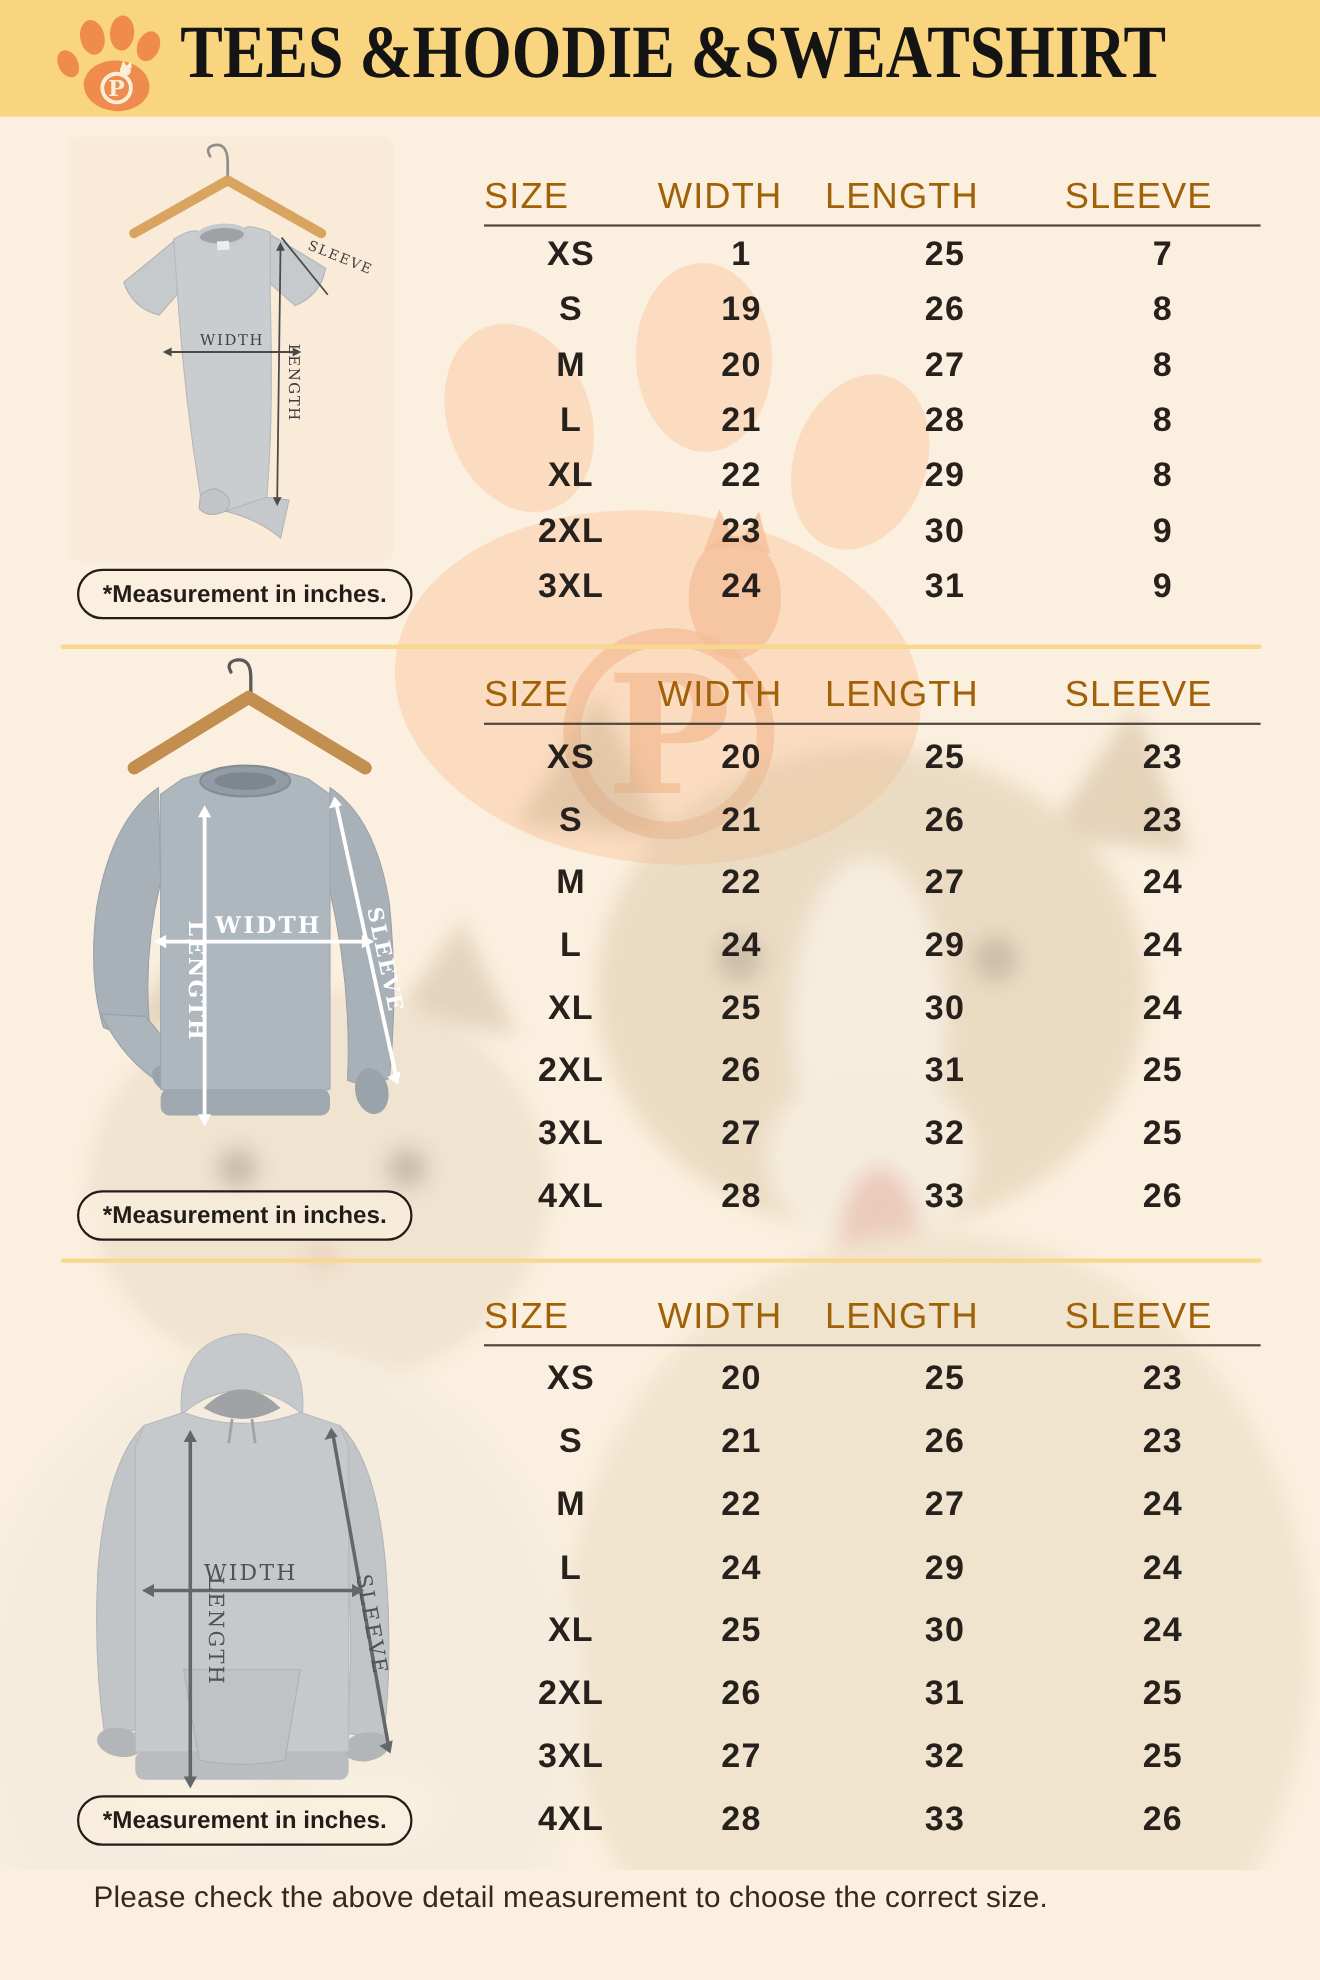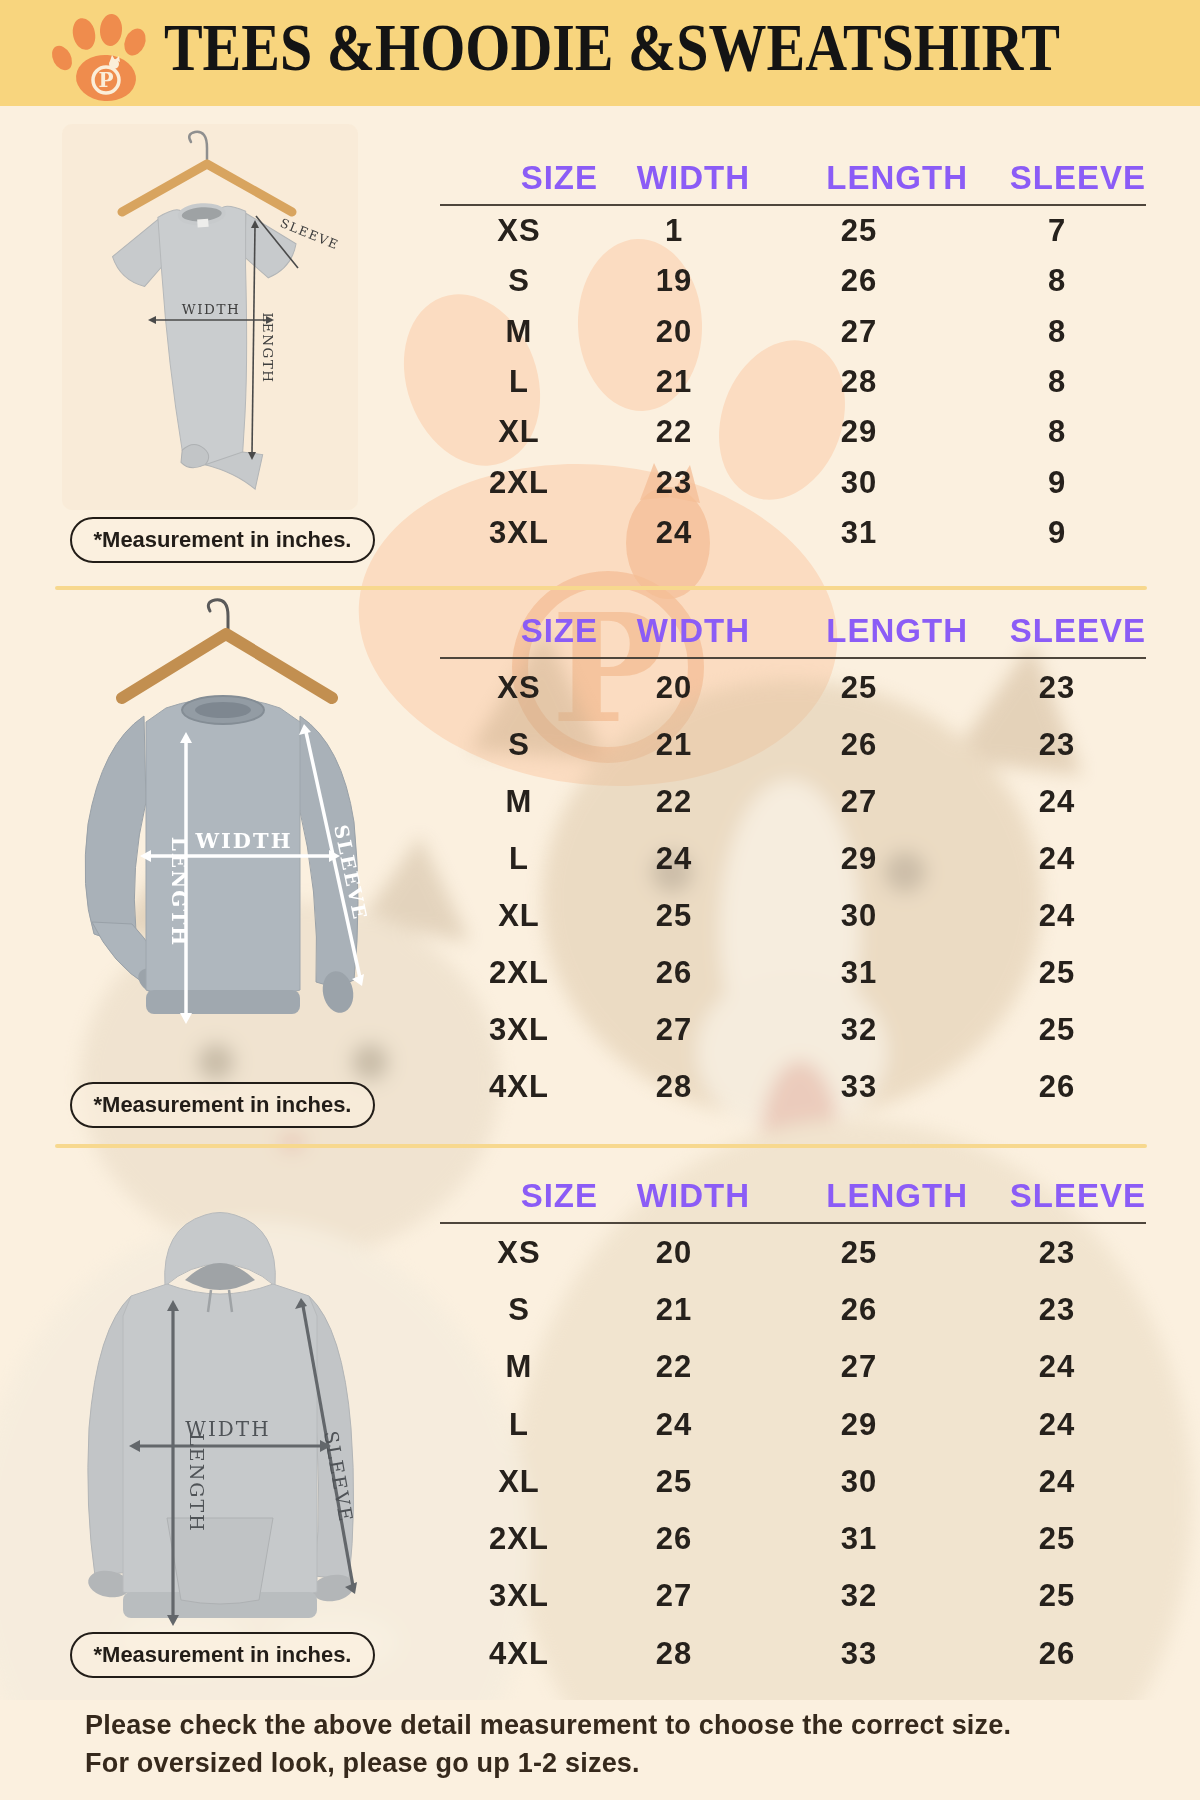--- a/index.html
+++ b/index.html
@@ -15,41 +15,41 @@
          color:#141414;letter-spacing:0;transform:scaleY(1.18);transform-origin:50% 55%;}
   #logo{left:34px;top:4px;}
 
   
   .divider{left:55px;width:1092px;height:4px;background:#F7D88E;border-radius:2px;}
 
   
   .size-table{position:absolute;left:440px;width:706px;}
   .thead,.trow{display:grid;grid-template-columns:158px 152px 218px 178px;align-items:center;}
   .thead{height:52px;}
-  .hcell{text-align:right;font-size:33px;font-weight:bold;letter-spacing:1px;color:#8b5cf6;}
+  .hcell{text-align:left;font-size:33px;font-weight:normal;letter-spacing:1px;color:#a16207;}
   .tline{border-top:2px solid #4E463C;height:0;}
   .cell{text-align:center;font-size:31px;font-weight:bold;letter-spacing:1px;color:#26211C;}
   .t1 .trow{height:50.3px;}
   .t2 .trow{height:57px;}
   .t3 .trow{height:57.3px;}
   #table-tees{top:152px;}
   #table-sweatshirt{top:605px;}
   #table-hoodie{top:1170px;}
 
   
   .pill{position:absolute;left:70px;width:305px;height:46px;box-sizing:border-box;
         border:2.5px solid #221D18;border-radius:24px;display:flex;align-items:center;
         justify-content:center;font-size:22px;font-weight:bold;color:#221D18;
         background:rgba(251,240,223,.6);letter-spacing:0;text-align:right;}
   #pill-tees{top:517px;}
   #pill-sweatshirt{top:1082px;}
   #pill-hoodie{top:1632px;}
 
   
-  #footer{left:85px;top:1706px;width:1070px;font-size:27px;font-weight:bold;
+  #footer{left:85px;top:1706px;width:1070px;font-size:27px;font-weight:normal;
           color:#36291C;line-height:38px;letter-spacing:.2px;}
 </style>
 </head>
 <body>
 
 <svg class="wm" style="left:330px;top:225px;" width="580" height="570" viewBox="0 0 580 570">
   <g fill="#FBDCC1">
     <ellipse cx="142" cy="155" rx="65" ry="88" transform="rotate(-20 142 155)"></ellipse>
     <ellipse cx="310" cy="100" rx="62" ry="86" transform="rotate(-2 310 100)"></ellipse>
     <ellipse cx="452" cy="195" rx="60" ry="82" transform="rotate(20 452 195)"></ellipse>
@@ -383,14 +383,13 @@
       </div>
     </div>
 </section>
 
 <div id="pill-tees" class="pill">*Measurement in inches.</div>
 <div id="pill-sweatshirt" class="pill">*Measurement in inches.</div>
 <div id="pill-hoodie" class="pill">*Measurement in inches.</div>
 
 <footer id="footer" class="abs">
   <div>Please check the above detail measurement to choose the correct size.</div>
-  <div>For oversized look, please go up 1-2 sizes.</div>
 </footer>
 
 </body></html>

